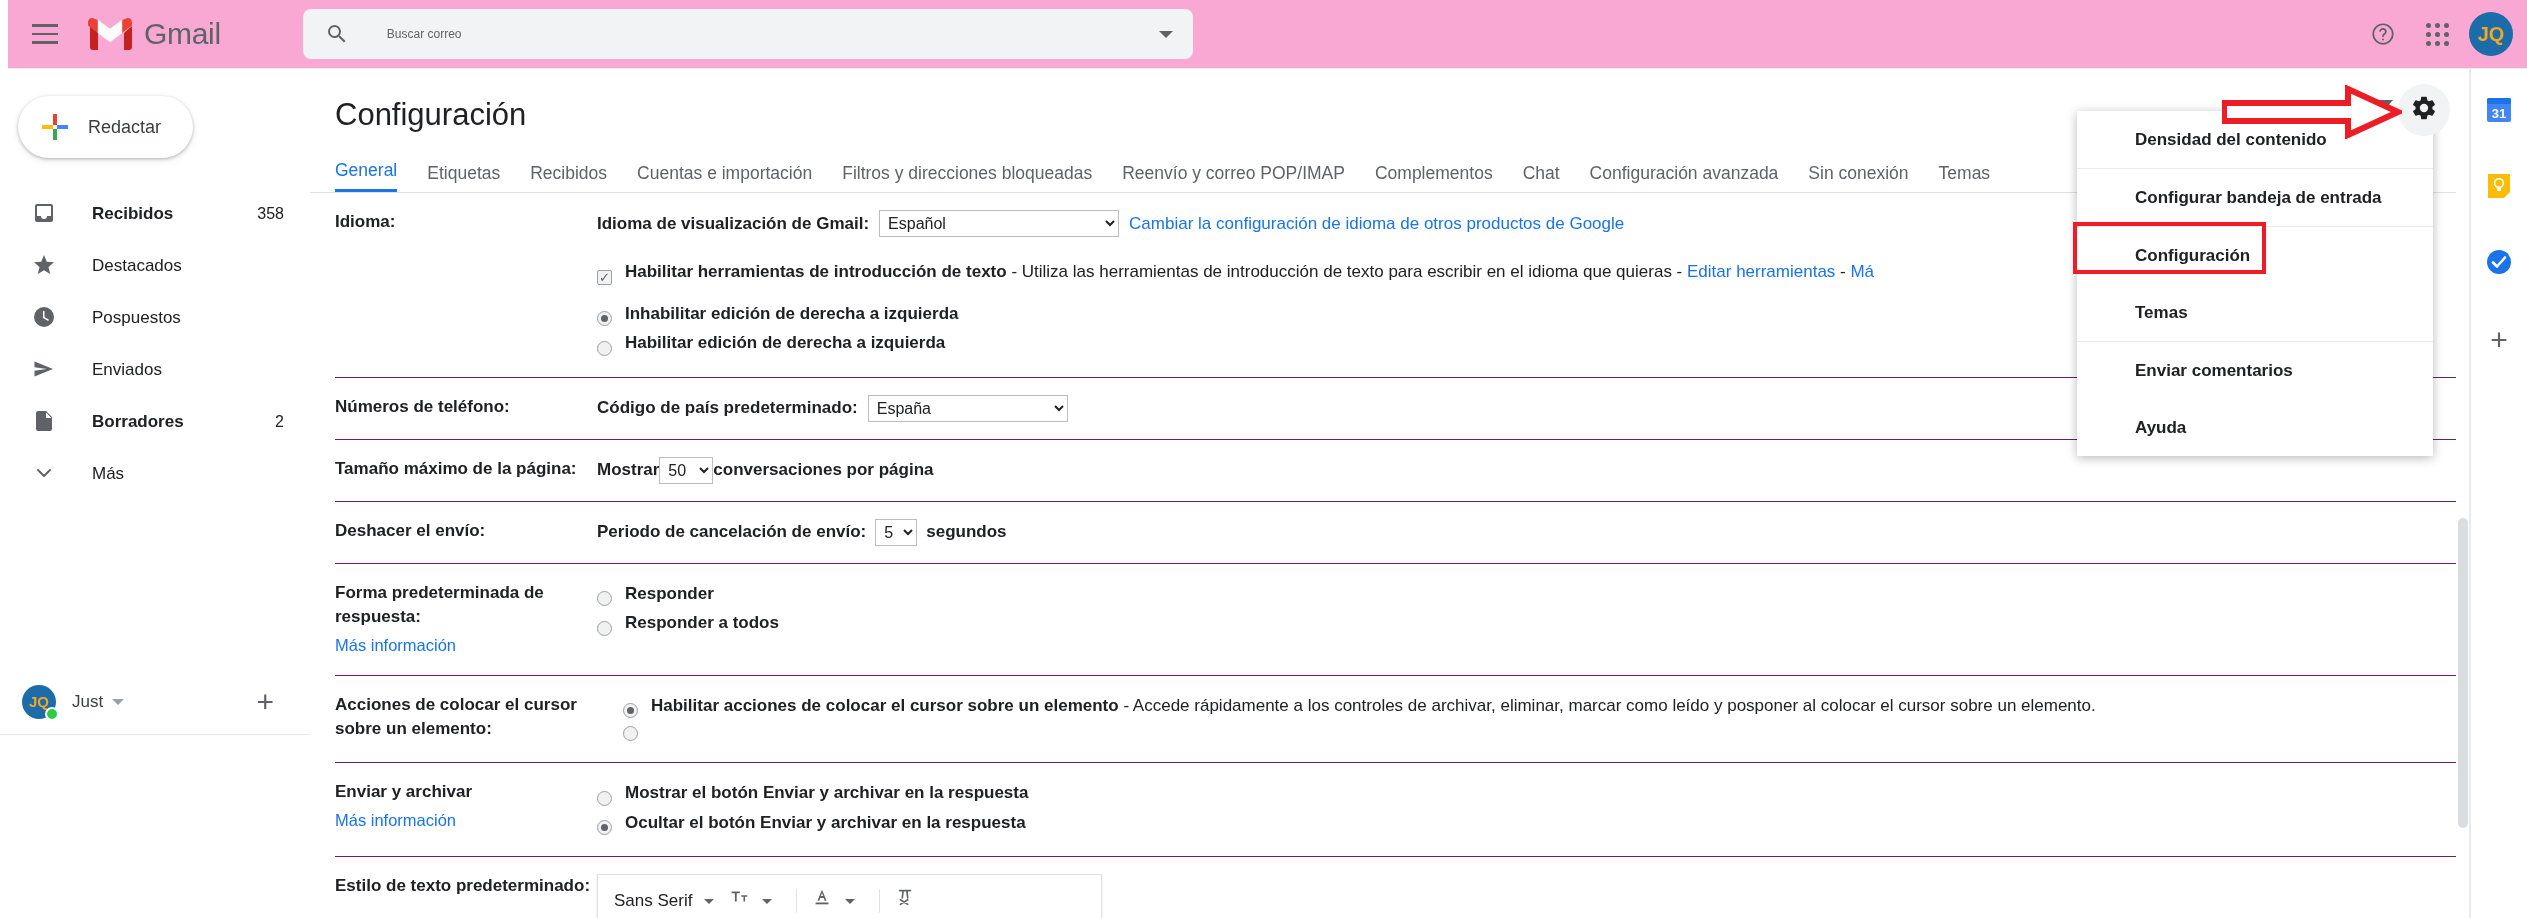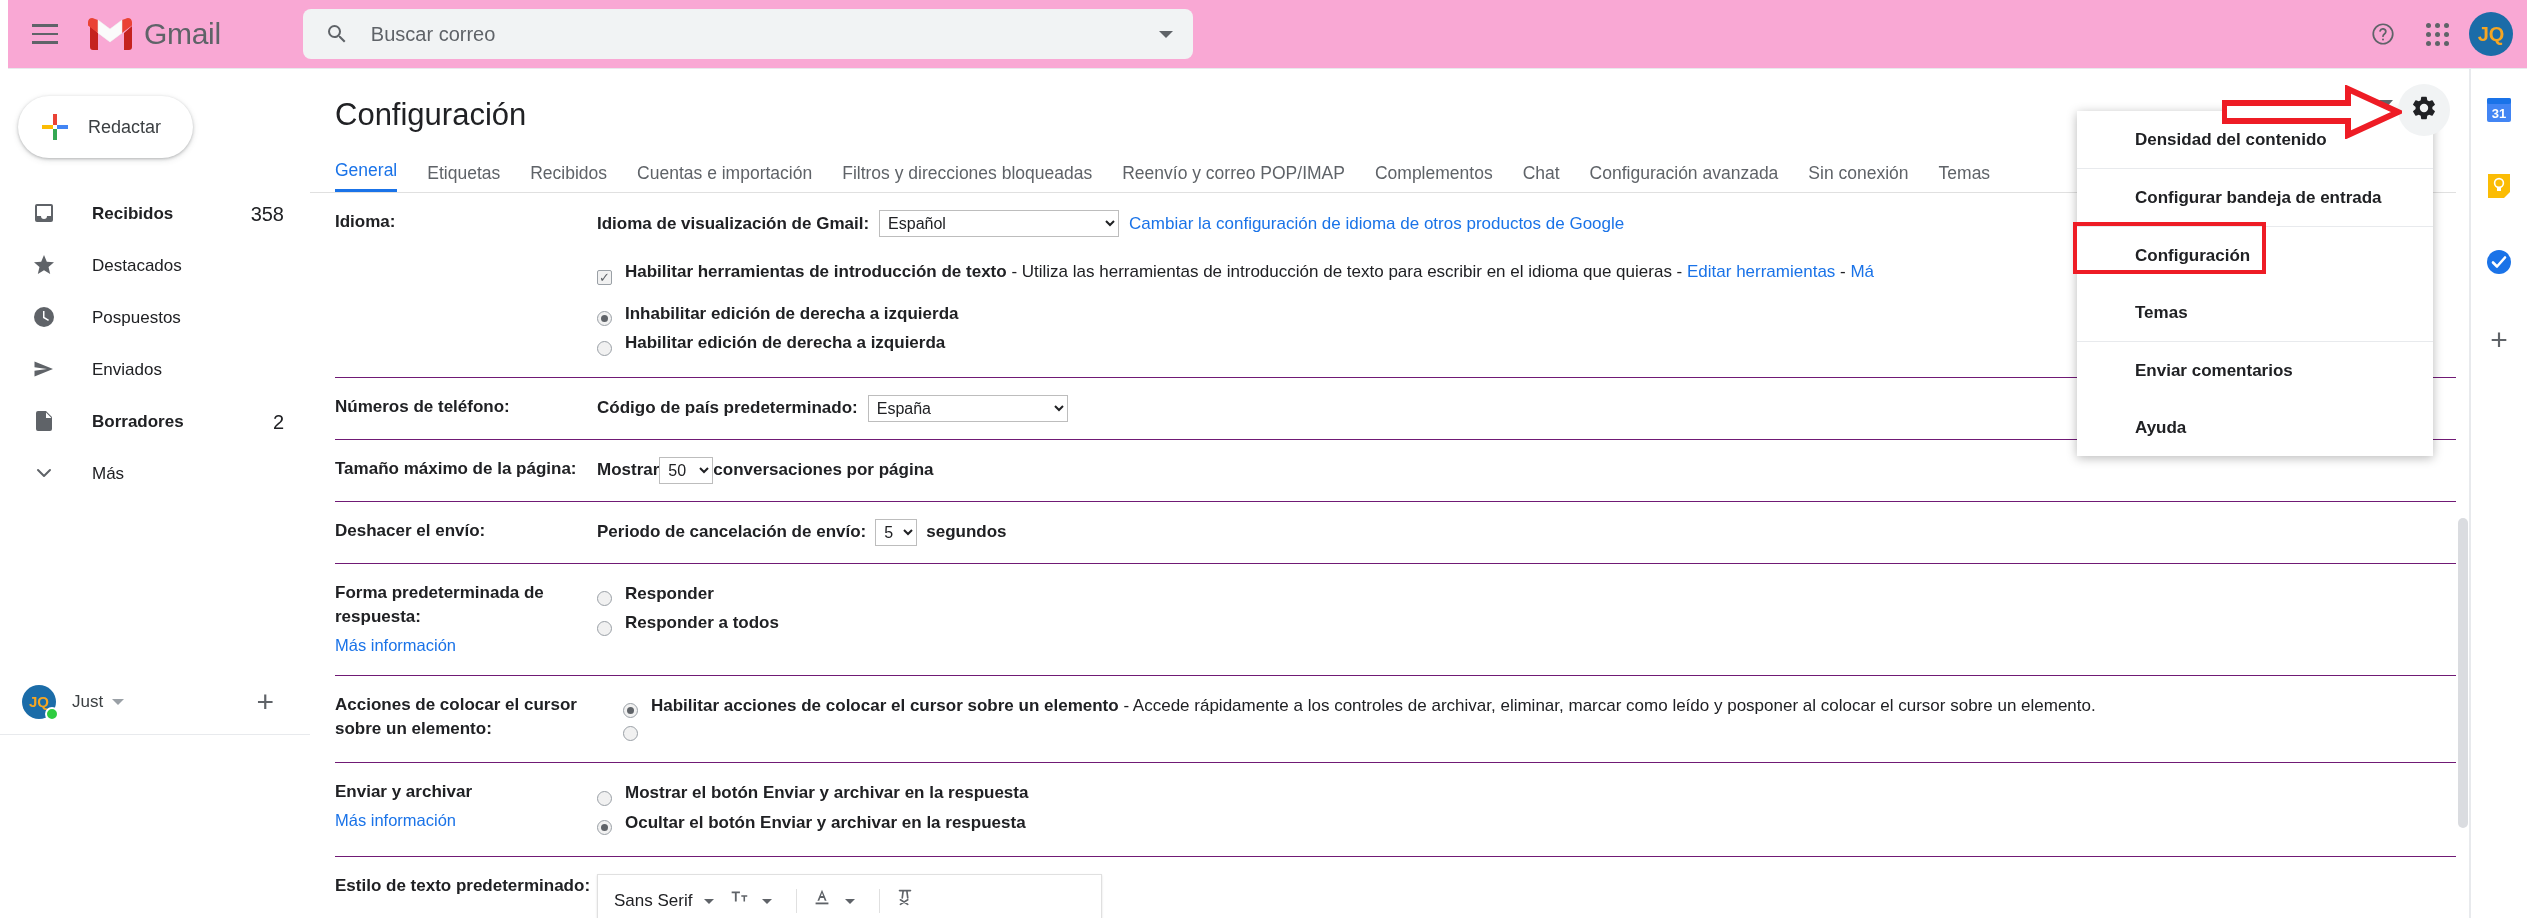--- a/index.html
+++ b/index.html
@@ -29,21 +29,21 @@
   .m-icon { width: 44px; height: 34px; position: relative; }
   .gmail-word { font-size: 30px; color: #5f6368; margin-left: 12px; letter-spacing: -.3px; }
   .searchbar {
     margin-left: 82px; width: 890px; height: 50px;
     background: #f1f3f4; border-radius: 8px;
     display: flex; align-items: center; position: relative;
   }
   .search-ico { margin-left: 22px; width: 24px; height: 24px; }
   .search-input {
     border: none; background: transparent; outline: none;
-    margin-left: 22px; font-size: 20px; color: #5f6368;
+    margin-left: 38px; font-size: 12px; color: #5f6368;
     font-family: "Liberation Sans", sans-serif; flex: 1;
   }
   .search-input::placeholder { color: #5f6368; }
   .search-caret {
     position: absolute; right: 20px; width: 0; height: 0;
     border-left: 7px solid transparent; border-right: 7px solid transparent;
     border-top: 7px solid #5f6368;
   }
   .topbar-right {
     margin-left: auto; display: flex; align-items: center; gap: 10px;
@@ -79,21 +79,21 @@
 
   .nav-list { margin-top: 30px; }
   .nav-item {
     height: 52px; display: flex; align-items: center;
     padding-left: 32px; padding-right: 26px; cursor: pointer;
     border-top-right-radius: 26px; border-bottom-right-radius: 26px;
   }
   .nav-ico { width: 26px; height: 26px; flex: 0 0 26px; position: relative; }
   .nav-label { margin-left: 34px; font-size: 17px; color: #202124; }
   .nav-item.bold .nav-label { font-weight: bold; }
-  .nav-count { margin-left: auto; font-size: 20px; color: #5f6368; }
+  .nav-count { margin-left: auto; font-size: 16px; color: #5f6368; }
   .nav-item.bold .nav-count { color: #202124; font-weight: normal; }
 
   .user-chip {
     position: absolute; top: 600px; left: 0; width: 310px; height: 66px;
     display: flex; align-items: center; border-bottom: 1px solid #e8eaed;
   }
   .uc-avatar {
     width: 34px; height: 34px; border-radius: 50%; margin-left: 22px;
     background: #1b6ca8; position: relative;
     display:flex; align-items:center; justify-content:center;

